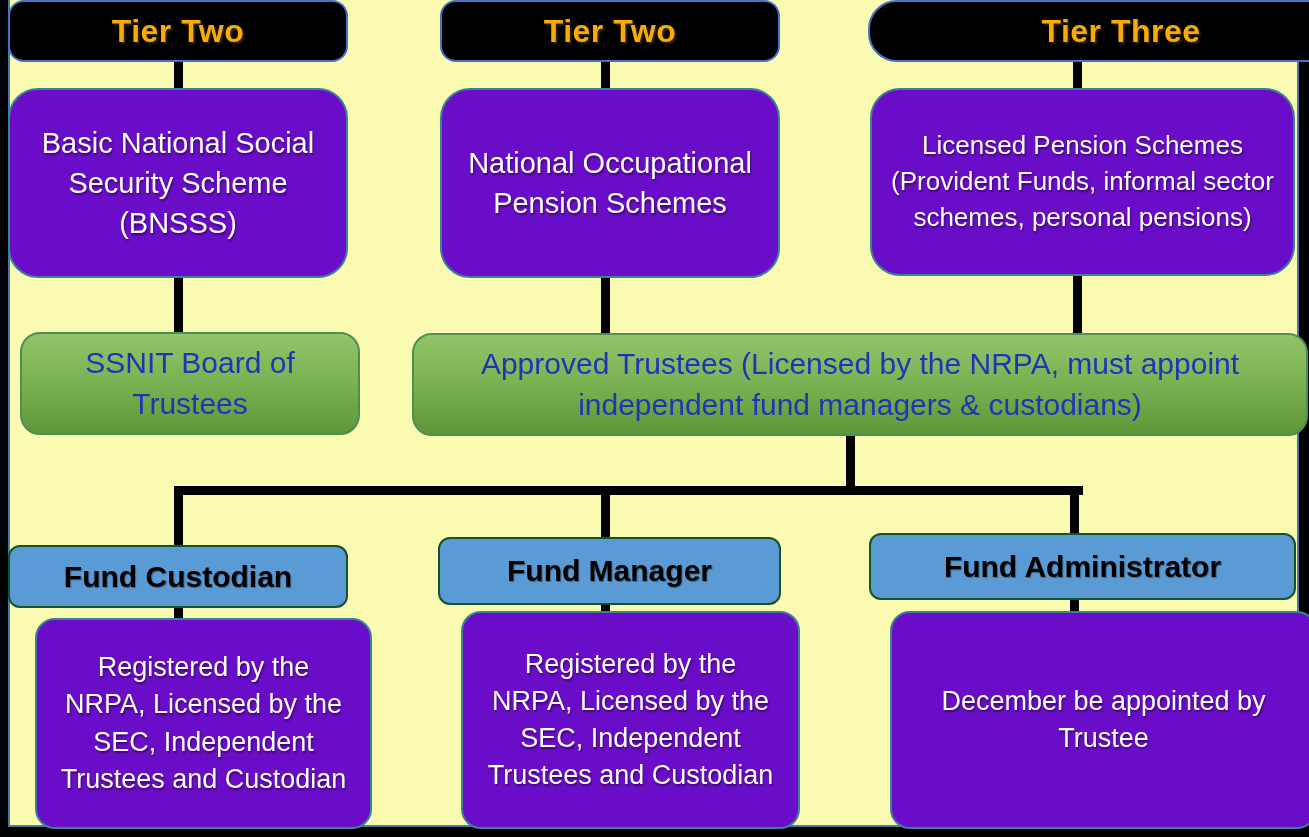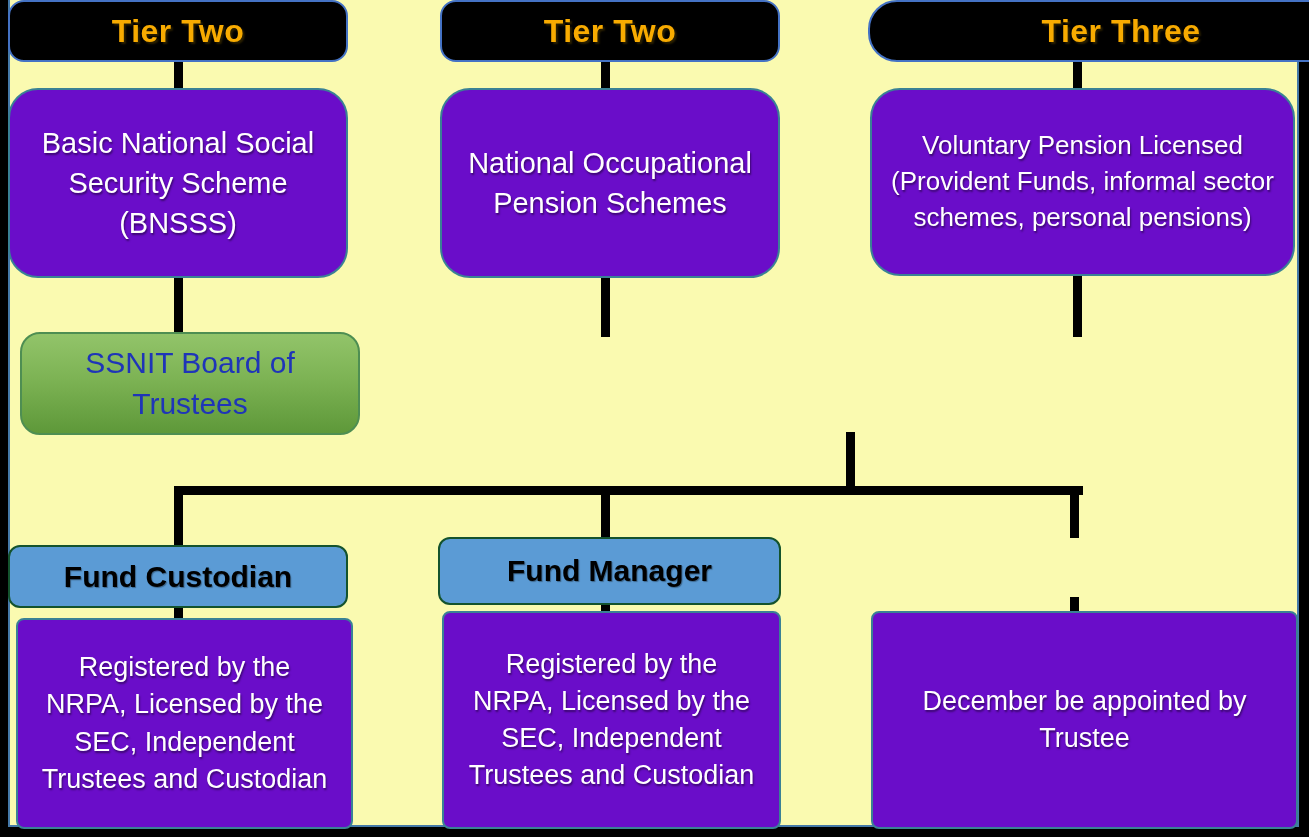--- a/index.html
+++ b/index.html
@@ -37,21 +37,21 @@
   }
   .purple{
     background:#6A0DC9;
     border:2px solid #3A8195;
     border-radius:30px;
     color:#FFFFFF;
     text-shadow:1px 2px 2px rgba(0,0,0,0.45);
     padding:8px 18px;
     line-height:1.38;
   }
-  .purple.big-radius{border-radius:8px;}
+  .purple.big-radius{border-radius:20px;margin-left:19px;}
   .green{
     background:linear-gradient(to bottom,#92C46A 0%,#7DB354 45%,#5E9839 100%);
     border:2px solid #4E8E52;
     border-radius:20px;
     color:#1F35B8;
     font-size:30px;
     line-height:1.35;
     padding:4px 14px;
     margin-left:12px;
   }
@@ -92,23 +92,25 @@
   <div class="line" style="left:174px;top:604px;width:9px;height:18px;"></div>
   <div class="line" style="left:601px;top:601px;width:9px;height:16px;"></div>
   <div class="line" style="left:1070px;top:597px;width:9px;height:18px;"></div>
 
   <div class="abs box tier-header" style="left:8px;top:0;width:340px;height:62px;">Tier Two</div>
   <div class="abs box tier-header" style="left:440px;top:0;width:340px;height:62px;">Tier Two</div>
   <div class="abs box tier-header" style="left:868px;top:0;width:506px;height:62px;border-radius:29px;">Tier Three</div>
 
   <div class="abs box purple fs29 italic" style="left:8px;top:88px;width:340px;height:190px;">Basic National Social Security Scheme (BNSSS)</div>
   <div class="abs box purple fs29" style="left:440px;top:88px;width:340px;height:190px;">National Occupational Pension Schemes</div>
-  <div class="abs box purple fs26" style="left:870px;top:88px;width:425px;height:188px;">Voluntary Pension Licensed (Provident Funds, informal sector schemes, personal pensions)</div>
+  <div class="abs box purple fs26" style="left:870px;top:88px;width:425px;height:188px;">Licensed Pension Schemes (Provident Funds, informal sector schemes, personal pensions)</div>
 
   <div class="abs box green" style="left:8px;top:332px;width:340px;height:103px;">SSNIT Board of Trustees</div>
+  <div class="abs box green" style="left:400px;top:333px;width:896px;height:103px;">Approved Trustees (Licensed by the NRPA, must appoint independent fund managers &amp; custodians)</div>
 
   <div class="abs box blue" style="left:8px;top:545px;width:340px;height:63px;">Fund Custodian</div>
   <div class="abs box blue" style="left:438px;top:537px;width:343px;height:68px;">Fund Manager</div>
+  <div class="abs box blue" style="left:869px;top:533px;width:427px;height:67px;">Fund Administrator</div>
 
   <div class="abs box purple big-radius fs27" style="left:16px;top:618px;width:337px;height:211px;">Registered by the NRPA, Licensed by the SEC, Independent Trustees and Custodian</div>
   <div class="abs box purple big-radius fs27" style="left:442px;top:611px;width:339px;height:218px;">Registered by the NRPA, Licensed by the SEC, Independent Trustees and Custodian</div>
   <div class="abs box purple big-radius fs27" style="left:871px;top:611px;width:427px;height:218px;">December be appointed by Trustee</div>
 </div>
 
 </body></html>

